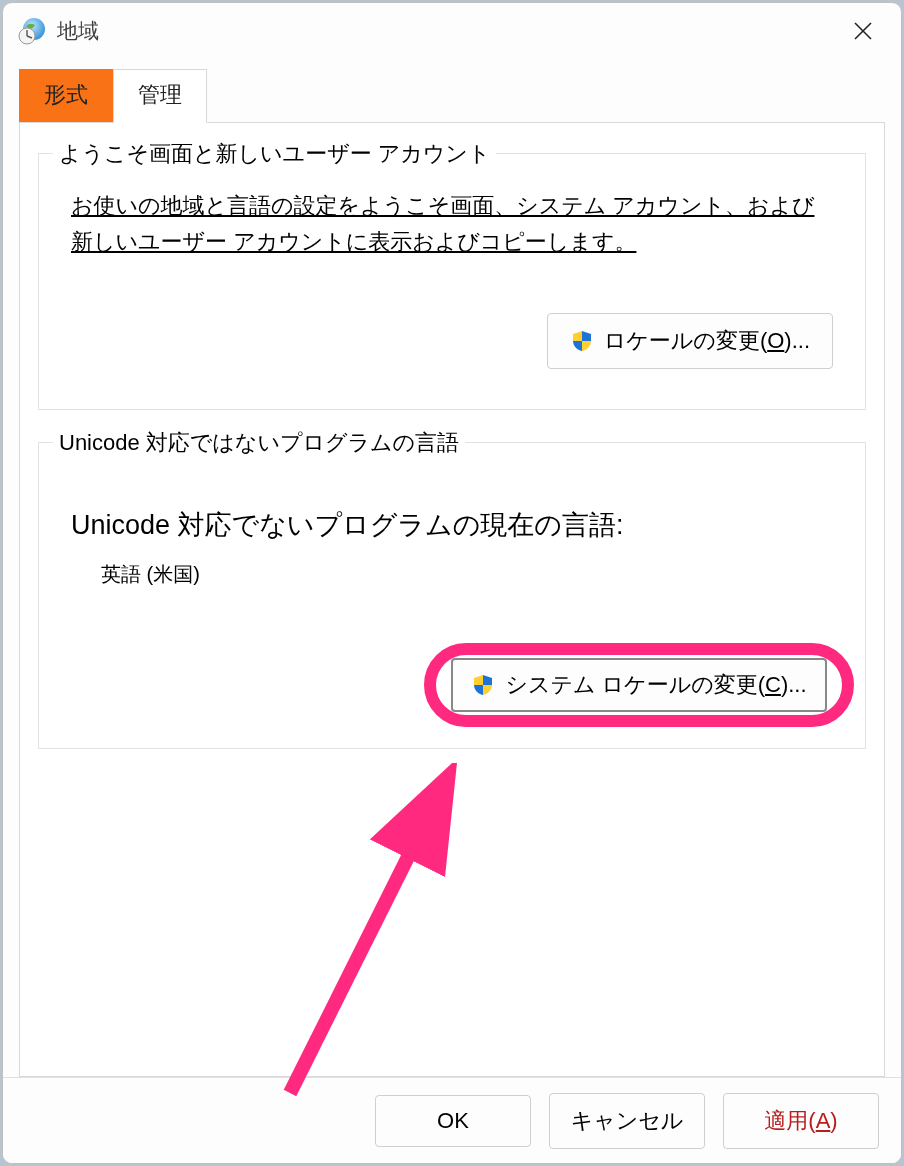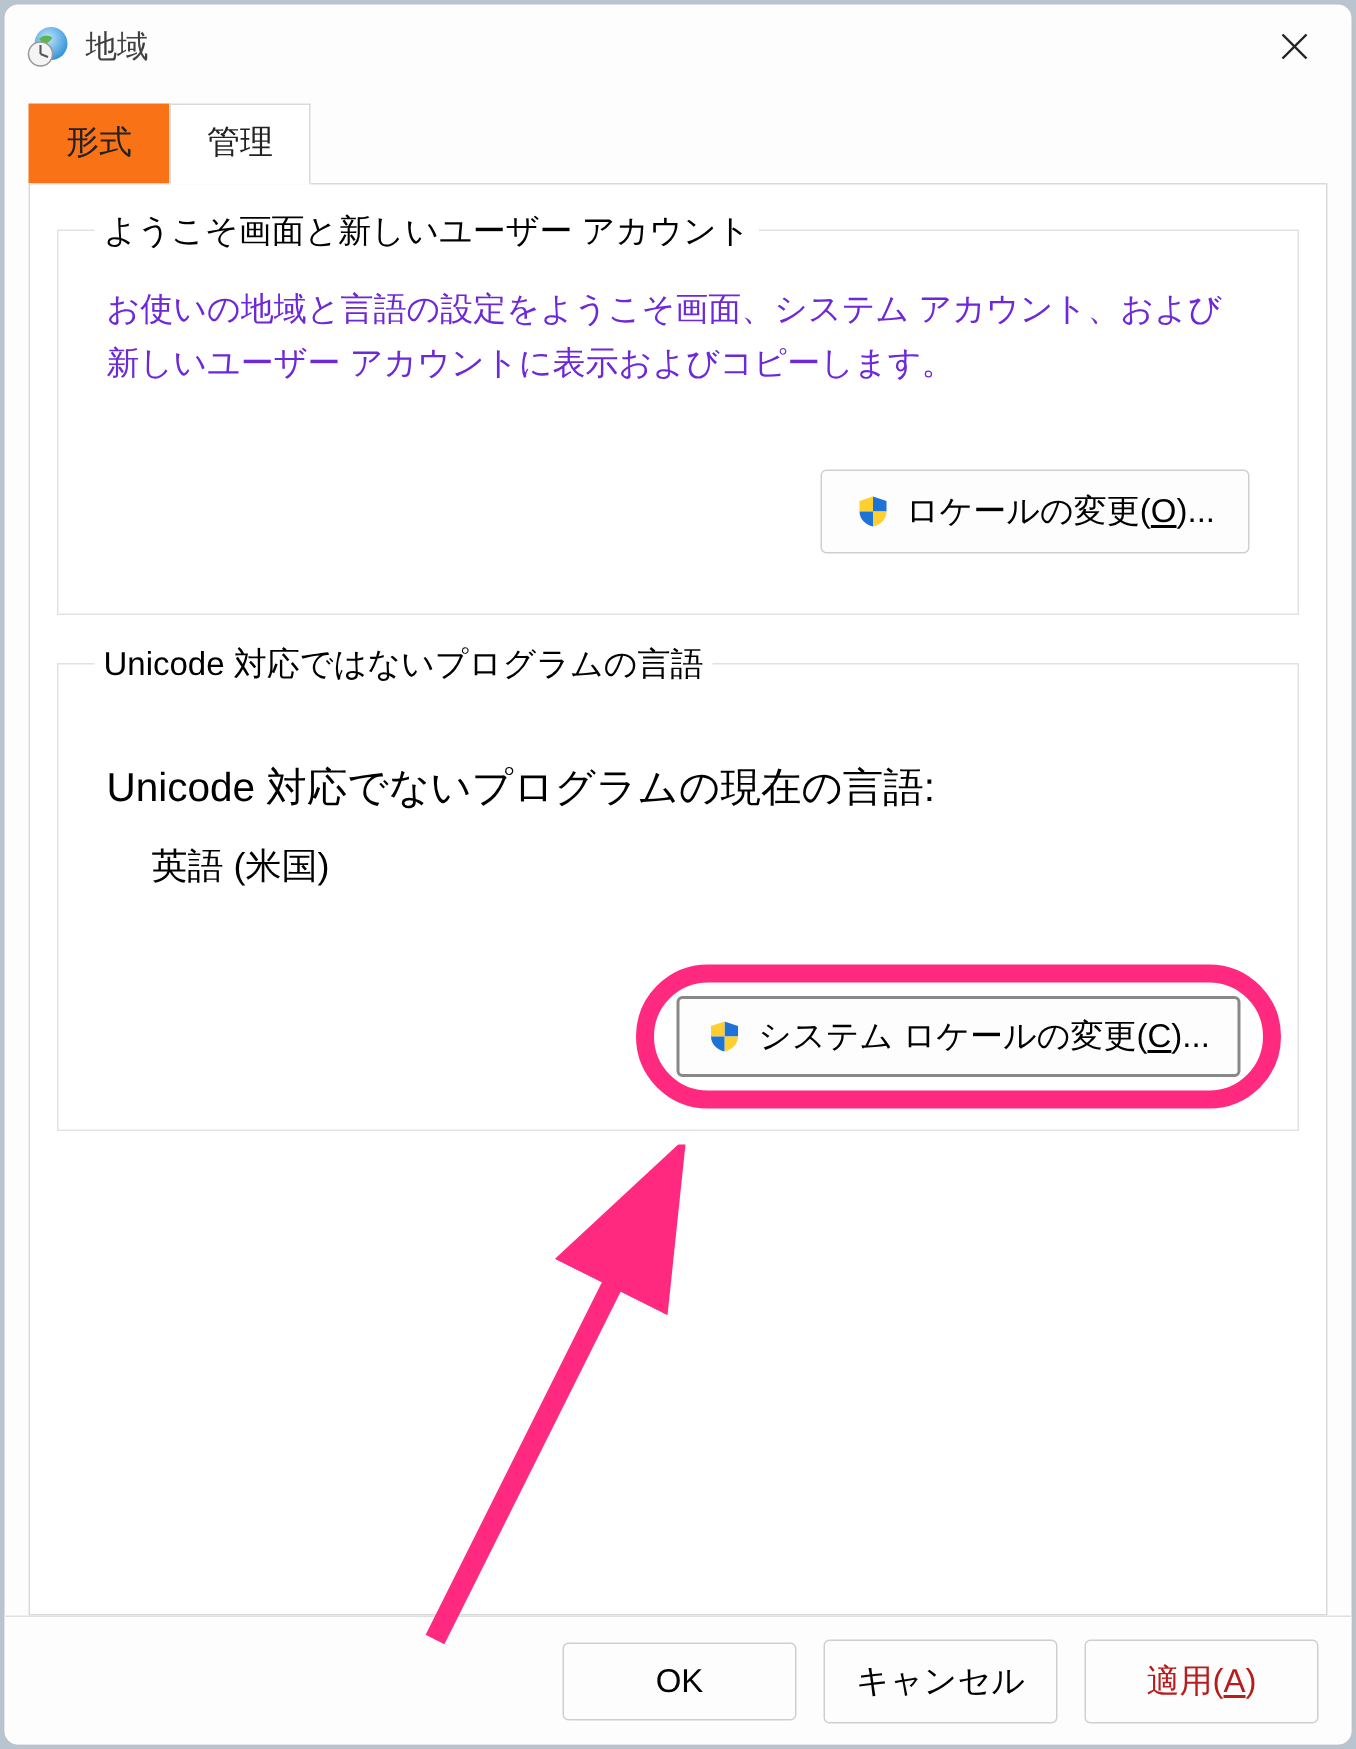--- a/index.html
+++ b/index.html
@@ -80,30 +80,31 @@
     }
     .groupbox {
       border: 1px solid #e2e2e2;
       margin-bottom: 32px;
       padding: 34px 32px 40px;
       position: relative;
     }
     .group-legend {
       position: absolute;
       top: -15px;
-      left: 24px;
+      left: 14px;
       background: #ffffff;
       font-size: 22px;
       padding: 0 6px;
       color: #000;
     }
     .group-text {
       font-size: 22px;
       line-height: 1.65;
-      color: #6d28d9;
+      color: #000000;
+      text-decoration: underline;
     }
     .btn-row-right {
       display: flex;
       justify-content: flex-end;
       margin-top: 52px;
     }
     .btn {
       border: 1px solid #cfcfcf;
       background: #fdfdfd;
       font-size: 22px;
@@ -114,27 +115,27 @@
       cursor: pointer;
       border-radius: 4px;
       font-family: inherit;
     }
     .btn:disabled { color: #b91c1c; }
     .uac-shield {
       width: 24px; height: 24px;
       display: inline-block;
     }
     .current-lang-label { margin-top: 30px; font-size: 27px; }
-    .current-lang-value { margin-top: 18px; font-size: 24px; padding-left: 30px; }
+    .current-lang-value { margin-top: 18px; font-size: 20px; padding-left: 30px; }
     .highlight-wrap {
       position: absolute;
       right: 30px;
       top: 520px;
       width: 430px;
-      height: 96px;
+      height: 84px;
       border: 12px solid #ff2a7f;
       border-radius: 48px;
       display: flex;
       align-items: center;
       justify-content: center;
       pointer-events: none;
     }
     .highlight-wrap .btn {
       pointer-events: auto;
       border: 2px solid #888;

